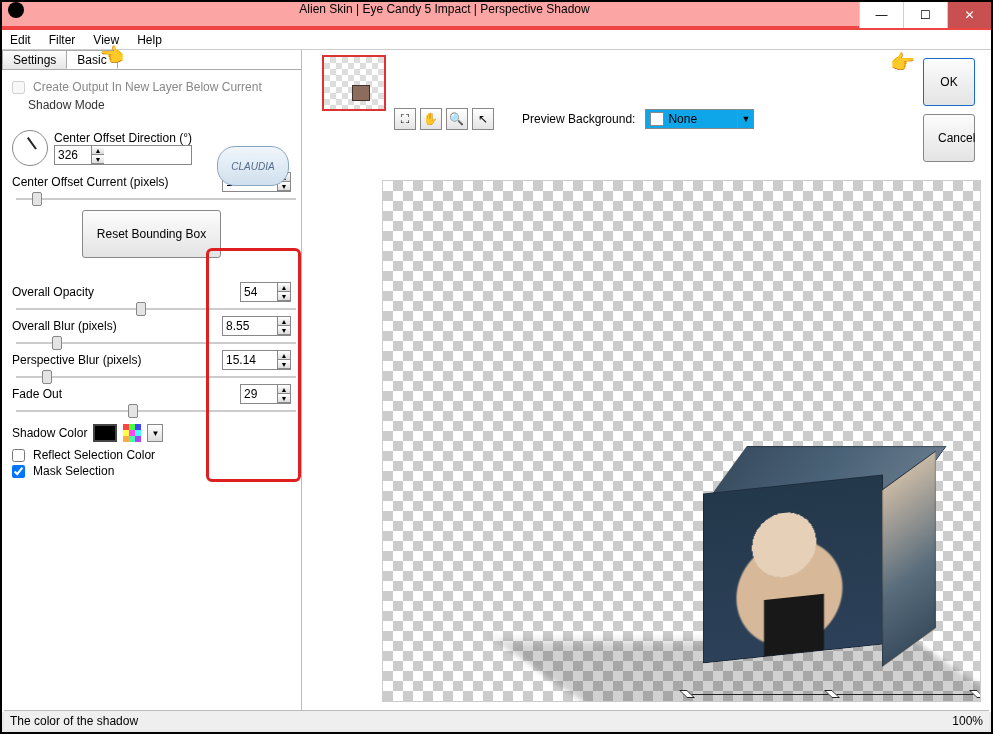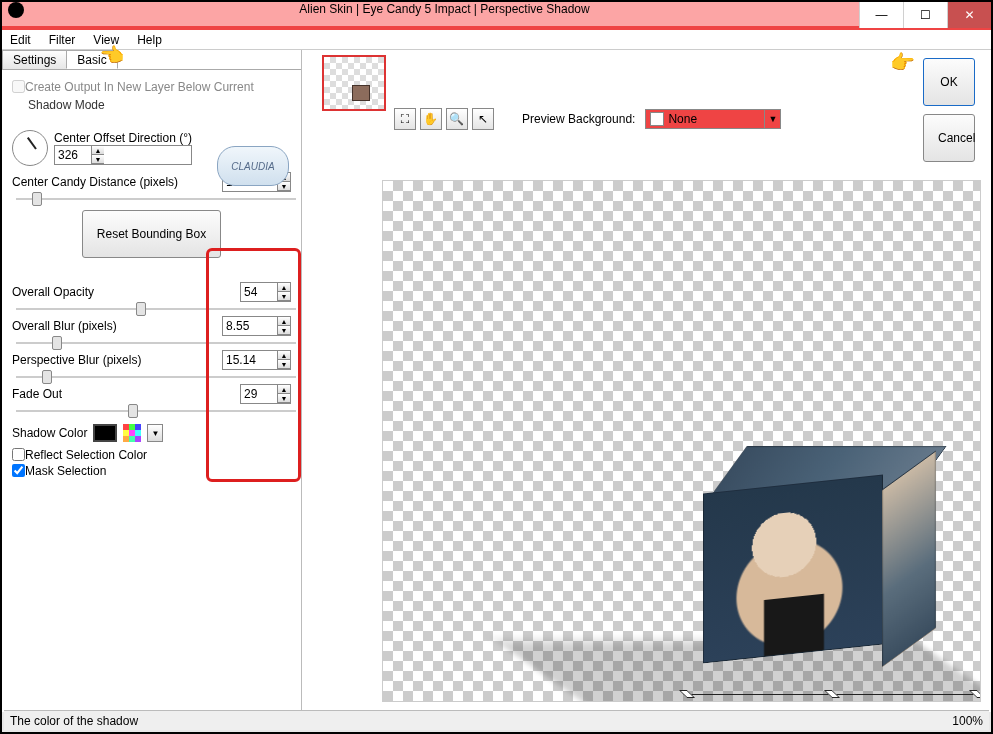--- a/index.html
+++ b/index.html
@@ -14,21 +14,21 @@
 .menubar{height:20px;background:#fff;display:flex;align-items:center;padding:0 8px;gap:18px;border-bottom:1px solid #ccc}
 .menu-item{color:#000}
 .pointer-hand{position:absolute;left:98px;top:41px;font-size:20px;z-index:10;transform:scaleX(-1)}
 .pointer-hand2{position:absolute;right:76px;top:48px;font-size:20px;z-index:10}
 .main{display:flex;height:calc(100% - 48px - 20px);background:#fff}
 .left-panel{width:300px;background:#fff;border-right:1px solid #bbb;padding:0;position:relative}
 .tabs{display:flex;height:20px;border-bottom:1px solid #aaa}
 .tab{padding:2px 10px;border:1px solid #aaa;border-bottom:none;background:linear-gradient(#fdfdfd,#e6e6e6);margin-right:-1px}
 .tab.active{background:#fff;border-bottom:1px solid #fff;position:relative;top:0;z-index:1}
 .panel-body{padding:8px 10px}
-.check-row{display:flex;align-items:flex-start;gap:0;margin:2px 0}
+.check-row{display:flex;align-items:center;gap:8px;margin:2px 0}
 .group-label{color:#333;margin:4px 0}
 .radio-group{margin-left:16px}
 .claudia{position:absolute;right:12px;top:96px;width:72px;height:40px;border:1px solid #8aa5c2;border-radius:18px;background:linear-gradient(#f0f6fb,#d0e0ee);display:flex;align-items:center;justify-content:center;font-style:italic;color:#556b8a;font-size:10px}
 .row{display:flex;align-items:center;margin:6px 0;gap:6px}
 .dir-knob{width:36px;height:36px;border:1px solid #888;border-radius:50%;background:#fff;position:relative}
 .dir-knob::after{content:"";position:absolute;width:2px;height:14px;background:#222;left:22px;top:4px;transform-origin:bottom;transform:rotate(-36deg)}
 .lbl{color:#000}
 .spin{display:flex;align-items:center;border:1px solid #888;background:#fff;height:20px}
 .spin input{border:none;width:54px;padding:0 3px;font-size:12px;height:18px}
 .spin .arrows{display:flex;flex-direction:column;border-left:1px solid #888}
@@ -40,21 +40,21 @@
 .color-swatch{width:24px;height:18px;background:#000;border:2px solid #444}
 .palette{width:18px;height:18px;display:grid;grid-template-columns:1fr 1fr 1fr;grid-template-rows:1fr 1fr 1fr}
 .palette div:nth-child(1){background:#f44}.palette div:nth-child(2){background:#4f4}.palette div:nth-child(3){background:#44f}.palette div:nth-child(4){background:#ff4}.palette div:nth-child(5){background:#f4f}.palette div:nth-child(6){background:#4ff}.palette div:nth-child(7){background:#fa4}.palette div:nth-child(8){background:#4fa}.palette div:nth-child(9){background:#a4f}
 .drop-arrow{border:1px solid #888;padding:0 3px;height:18px;display:flex;align-items:center;font-size:8px;background:linear-gradient(#fff,#ddd)}
 .right-area{flex:1;position:relative;background:#fff}
 .thumb-preview{position:absolute;left:20px;top:5px;width:64px;height:56px;border:2px solid #d33;background:repeating-conic-gradient(#ddd 0 25%,#fff 0 50%) 0 0/12px 12px}
 .thumb-preview .cube-mini{position:absolute;left:28px;top:28px;width:18px;height:16px;background:#8c6c5c;border:1px solid #44322a}
 .tool-row{position:absolute;left:92px;top:58px;display:flex;gap:4px;align-items:center}
 .tool-btn{width:22px;height:22px;border:1px solid #888;background:linear-gradient(#fff,#e4e4e4);display:flex;align-items:center;justify-content:center;font-size:12px}
 .pv-label{margin-left:24px}
-.pv-select{display:flex;align-items:center;border:1px solid #888;background:#ef4444;height:20px;width:136px;margin-left:6px}
+.pv-select{display:flex;align-items:center;border:1px solid #888;background:#0ea5e9;height:20px;width:109px;margin-left:6px}
 .pv-select .sq{width:14px;height:14px;border:1px solid #888;margin:0 4px;background:#fff}
 .pv-select .txt{flex:1}
 .pv-select .dd{width:16px;text-align:center;border-left:1px solid #888;height:100%;display:flex;align-items:center;justify-content:center;font-size:9px}
 .okcancel{position:absolute;right:16px;top:8px;display:flex;flex-direction:column;gap:8px}
 .okcancel .btn{width:52px;text-align:center}
 .canvas-wrap{position:absolute;left:80px;top:130px;right:10px;bottom:10px;border:1px solid #ccc;overflow:hidden}
 .checker{position:absolute;inset:0;background:repeating-conic-gradient(#ccc 0 25%,#fff 0 50%) 0 0/20px 20px}
 .cube{position:absolute;left:310px;top:265px;width:215px;height:200px;transform-style:preserve-3d}
 .face{position:absolute;border:1px solid rgba(0,0,0,.3)}
 .face.top{width:200px;height:60px;transform:skewX(-36deg);left:32px;top:0;background:linear-gradient(90deg,#3a4e62,#4a6277,#65788a)}
@@ -113,21 +113,21 @@
             <input style="width: 36px;" value="326">
             <div class="arrows">
                 <div>▲</div>
                 <div>▼</div>
               </div>
           </div>
         </div>
       </div>
 
       <div class="row" style="justify-content:space-between">
-        <span class="lbl">Center Candy Distance (pixels)</span>
+        <span class="lbl">Center Offset Current (pixels)</span>
         <div class="spin">
           <input value="142.09" style="">
           <div class="arrows">
               <div>▲</div>
               <div>▼</div>
             </div>
         </div>
       </div>
       <div class="slider-track">
           <div class="thumb" style="left:16px"></div>

